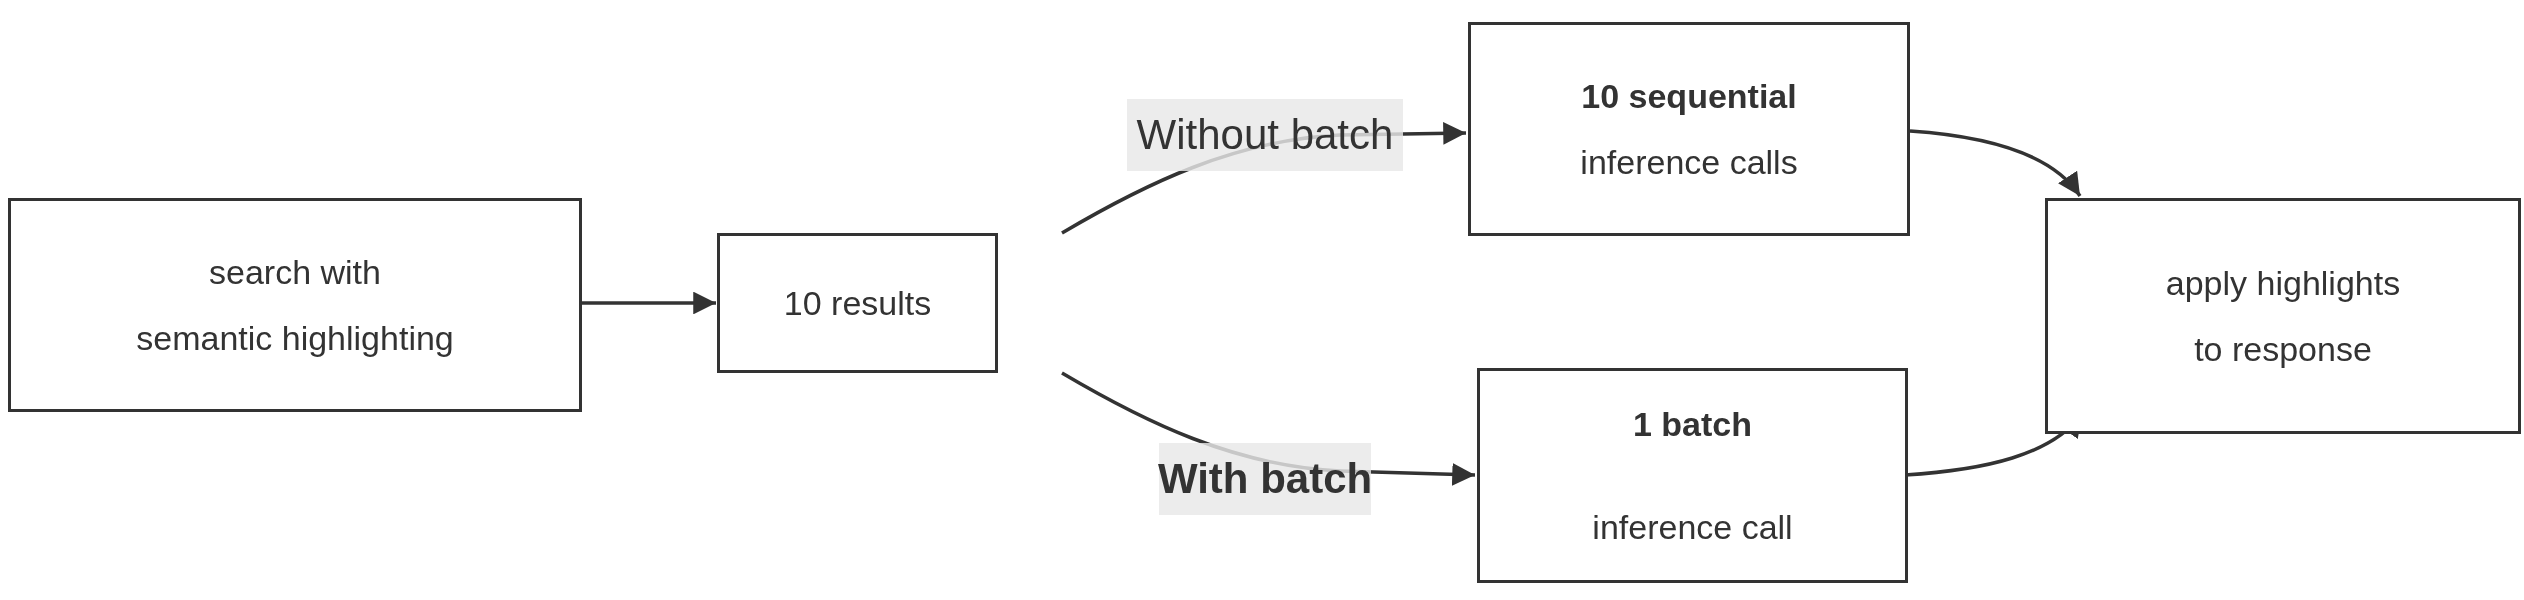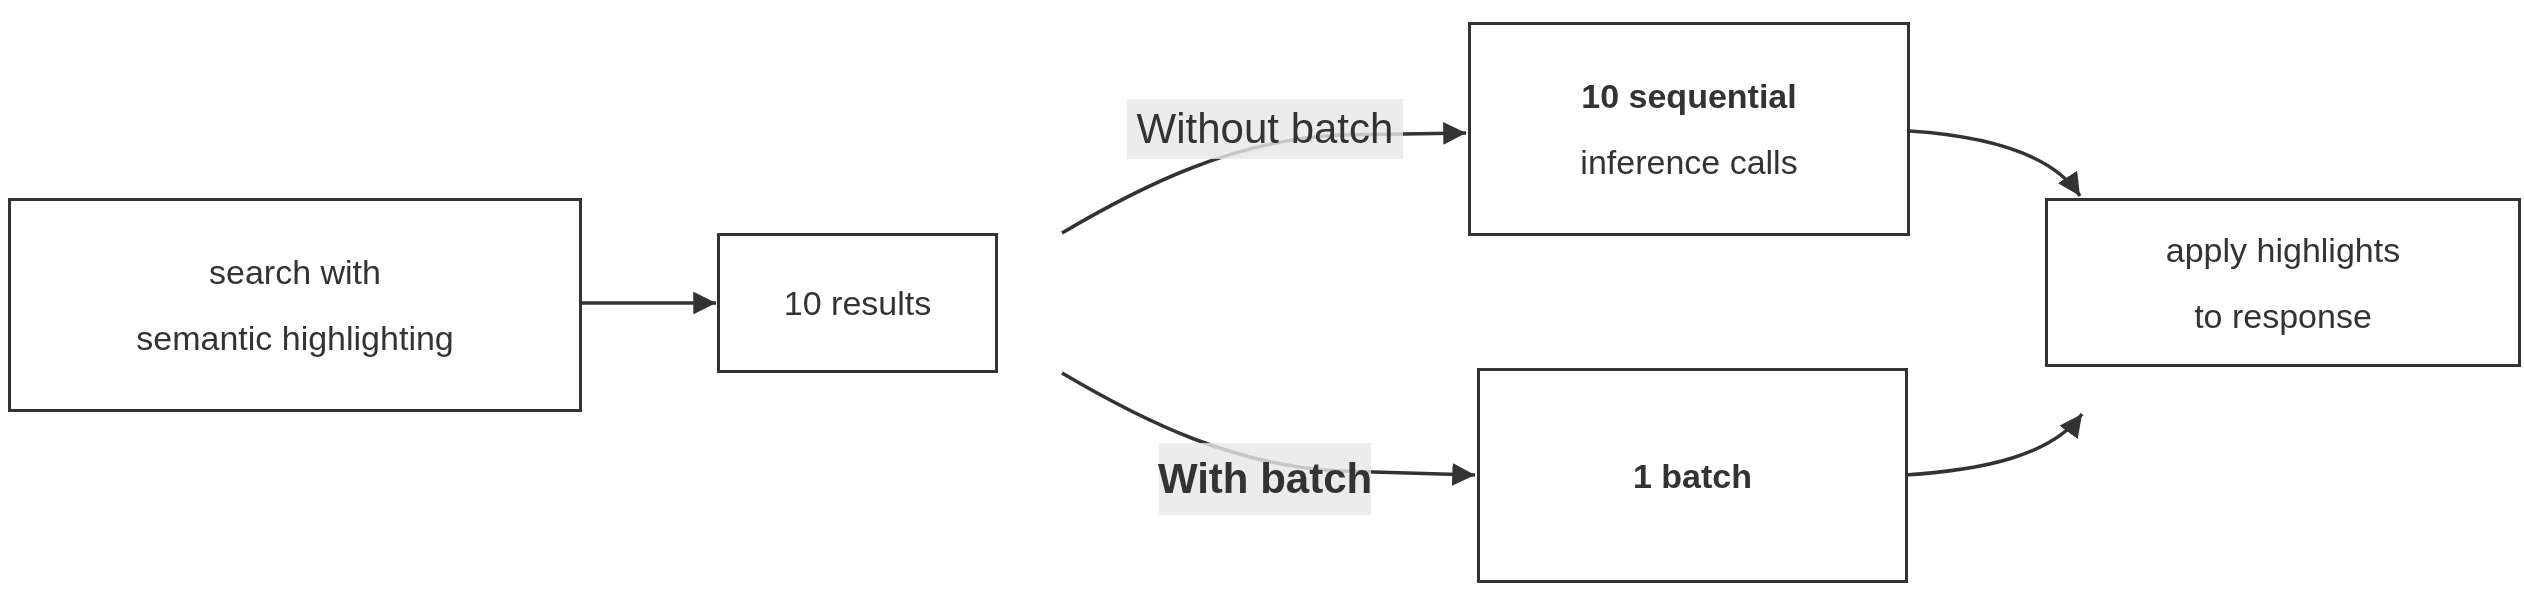--- a/index.html
+++ b/index.html
@@ -52,24 +52,24 @@
     font-size: 42px;
     white-space: nowrap;
     z-index: 3;
   }
 
   
   #node-search     { left: 8px;    top: 198px; width: 574px; height: 214px; }
   #node-results    { left: 717px;  top: 233px; width: 281px; height: 140px; }
   #node-sequential { left: 1468px; top: 22px;  width: 442px; height: 214px; }
   #node-batch      { left: 1477px; top: 368px; width: 431px; height: 215px; gap: 37px; }
-  #node-apply      { left: 2045px; top: 198px; width: 476px; height: 169px; }
+  #node-apply      { left: 2045px; top: 198px; width: 476px; height: 236px; }
 
   
-  #label-without { left: 1127px; top: 99px;  width: 276px; height: 60px; }
+  #label-without { left: 1127px; top: 99px;  width: 276px; height: 72px; }
   #label-with    { left: 1159px; top: 443px; width: 212px; height: 72px; font-weight: bold; }
 </style>
 </head>
 <body>
 
 <div class="canvas">
 
   <svg class="edges-layer" width="2524" height="600" viewBox="0 0 2524 600" xmlns="http://www.w3.org/2000/svg">
     <defs>
       <marker id="arrow" viewBox="0 0 10 10" refX="10" refY="5" markerWidth="6.5" markerHeight="6.5" orient="auto-start-reverse" markerUnits="strokeWidth">
@@ -94,20 +94,21 @@
     <span class="line">10 results</span>
   </div>
 
   <div class="node" id="node-sequential">
     <span class="line bold">10 sequential</span>
     <span class="line">inference calls</span>
   </div>
 
   <div class="node" id="node-batch">
     <span class="line bold">1 batch</span>
+    <span class="line">inference call</span>
   </div>
 
   <div class="node" id="node-apply">
     <span class="line">apply highlights</span>
     <span class="line">to response</span>
   </div>
 
   <div class="edge-label" id="label-without">Without batch</div>
 
   <div class="edge-label" id="label-with">With batch</div>

